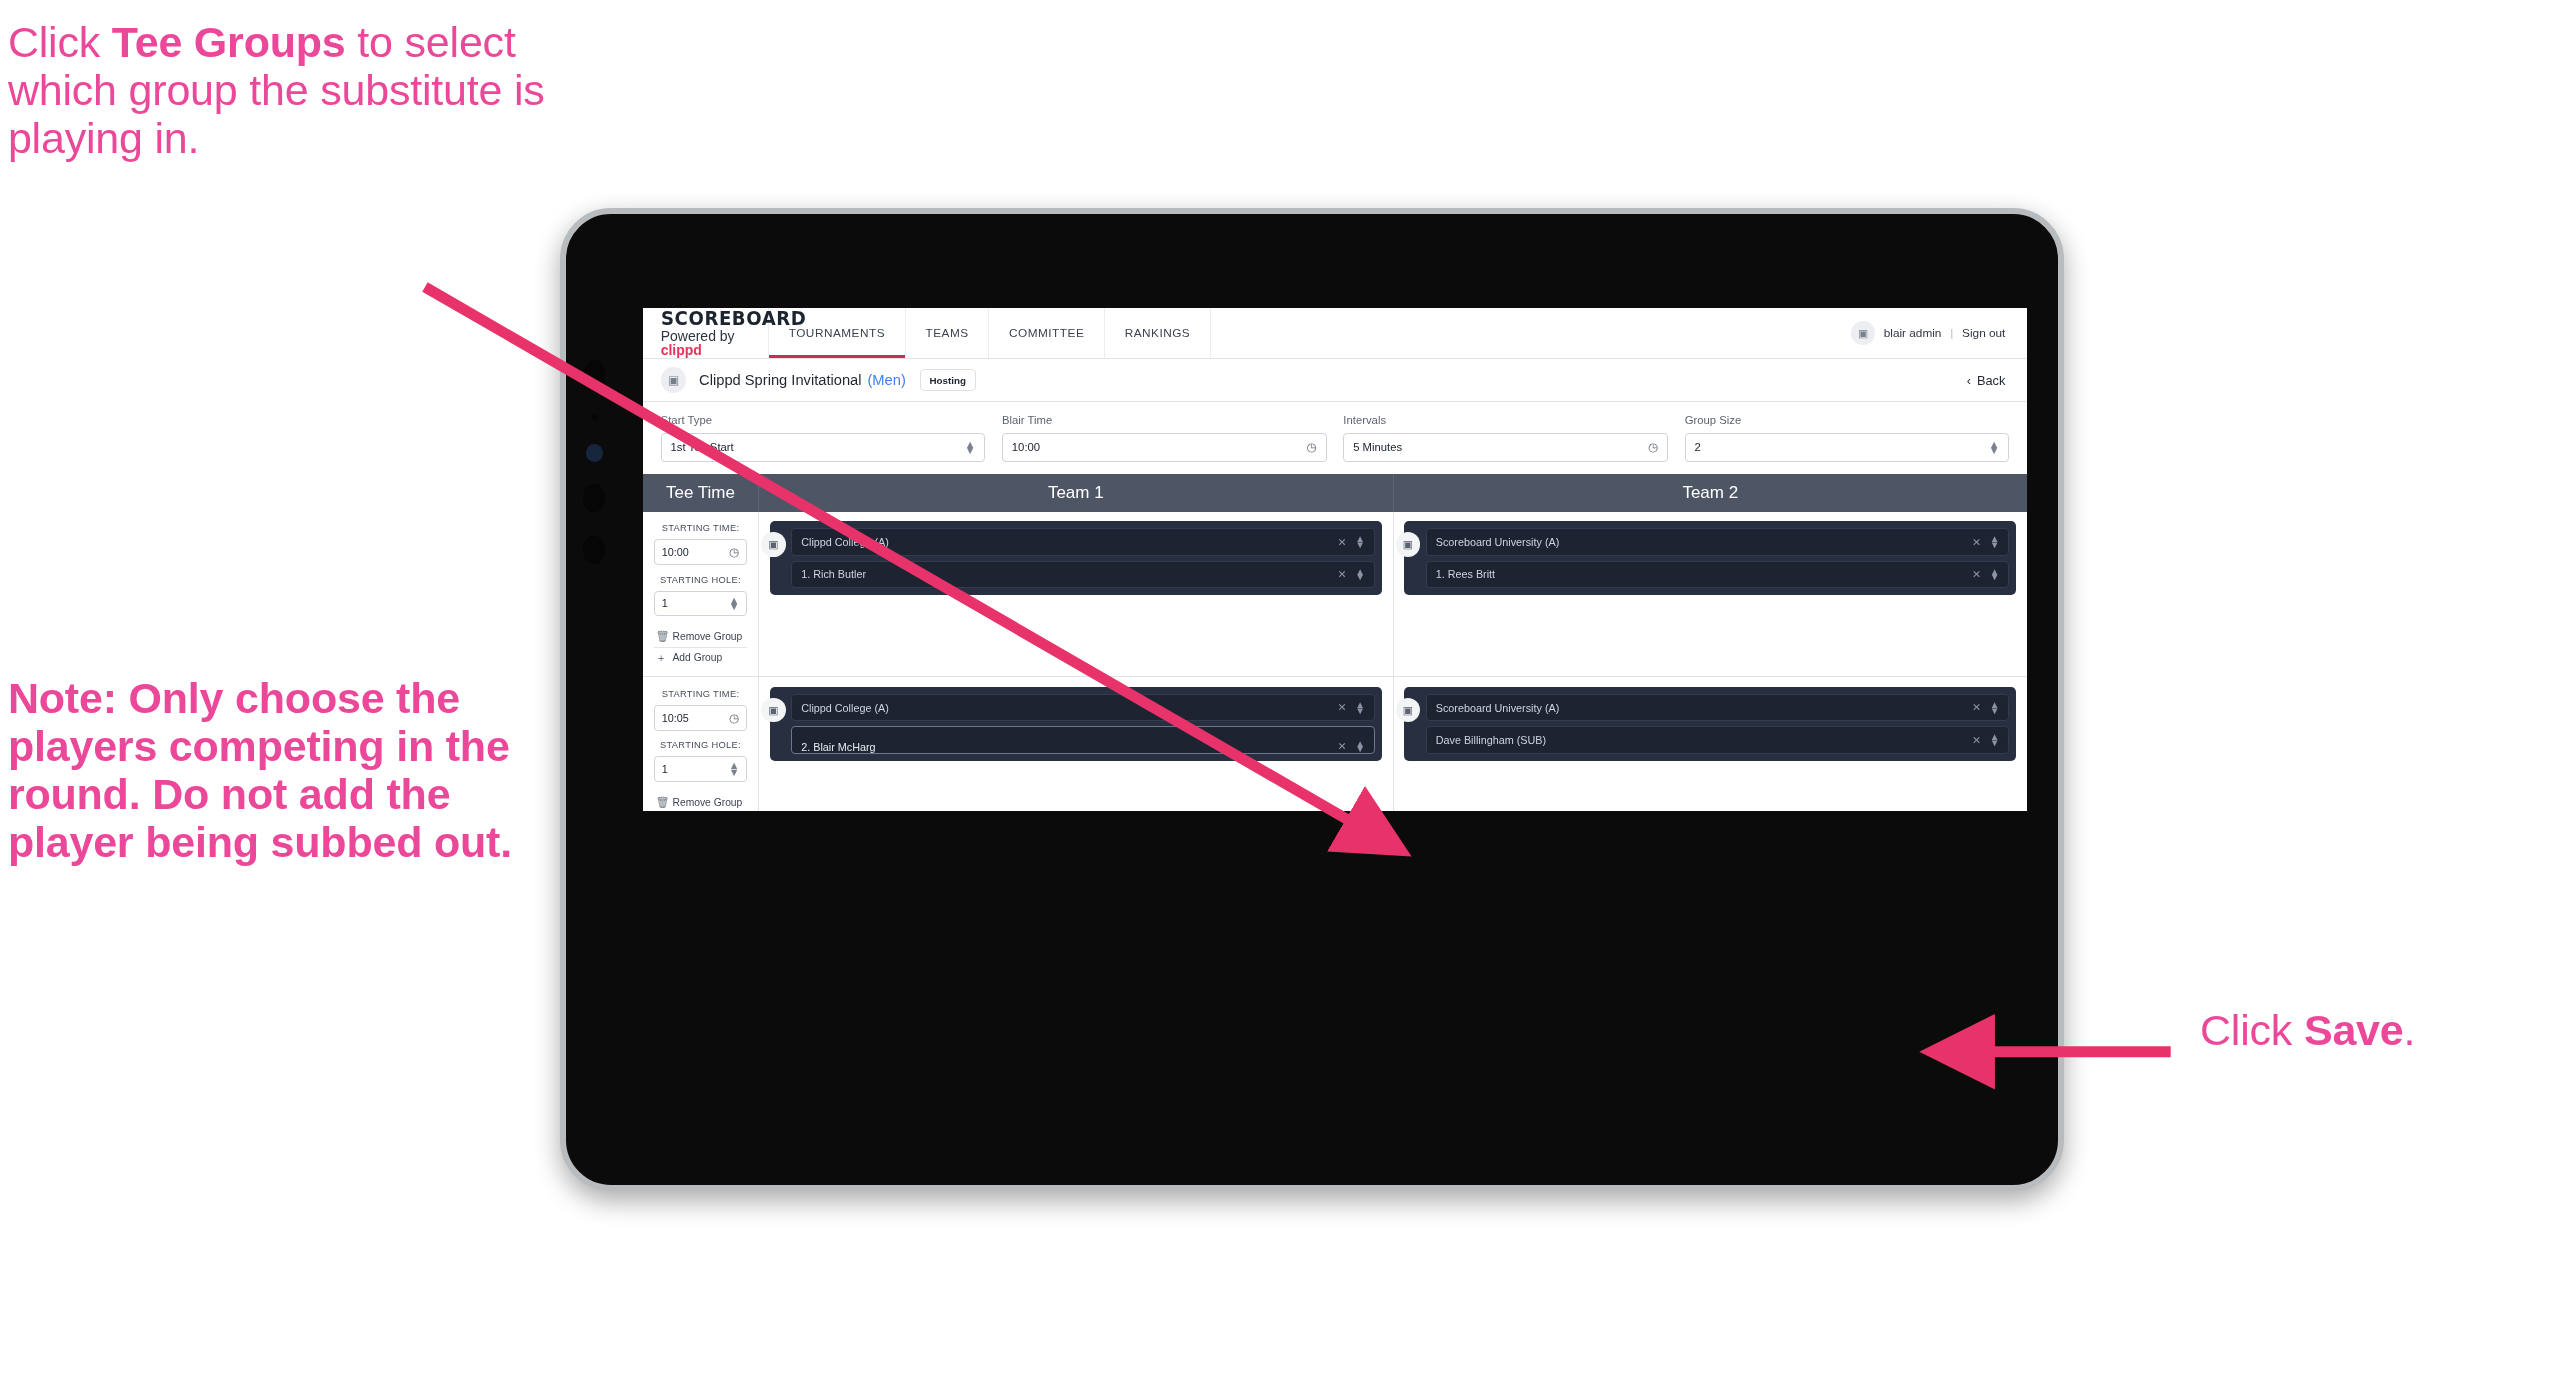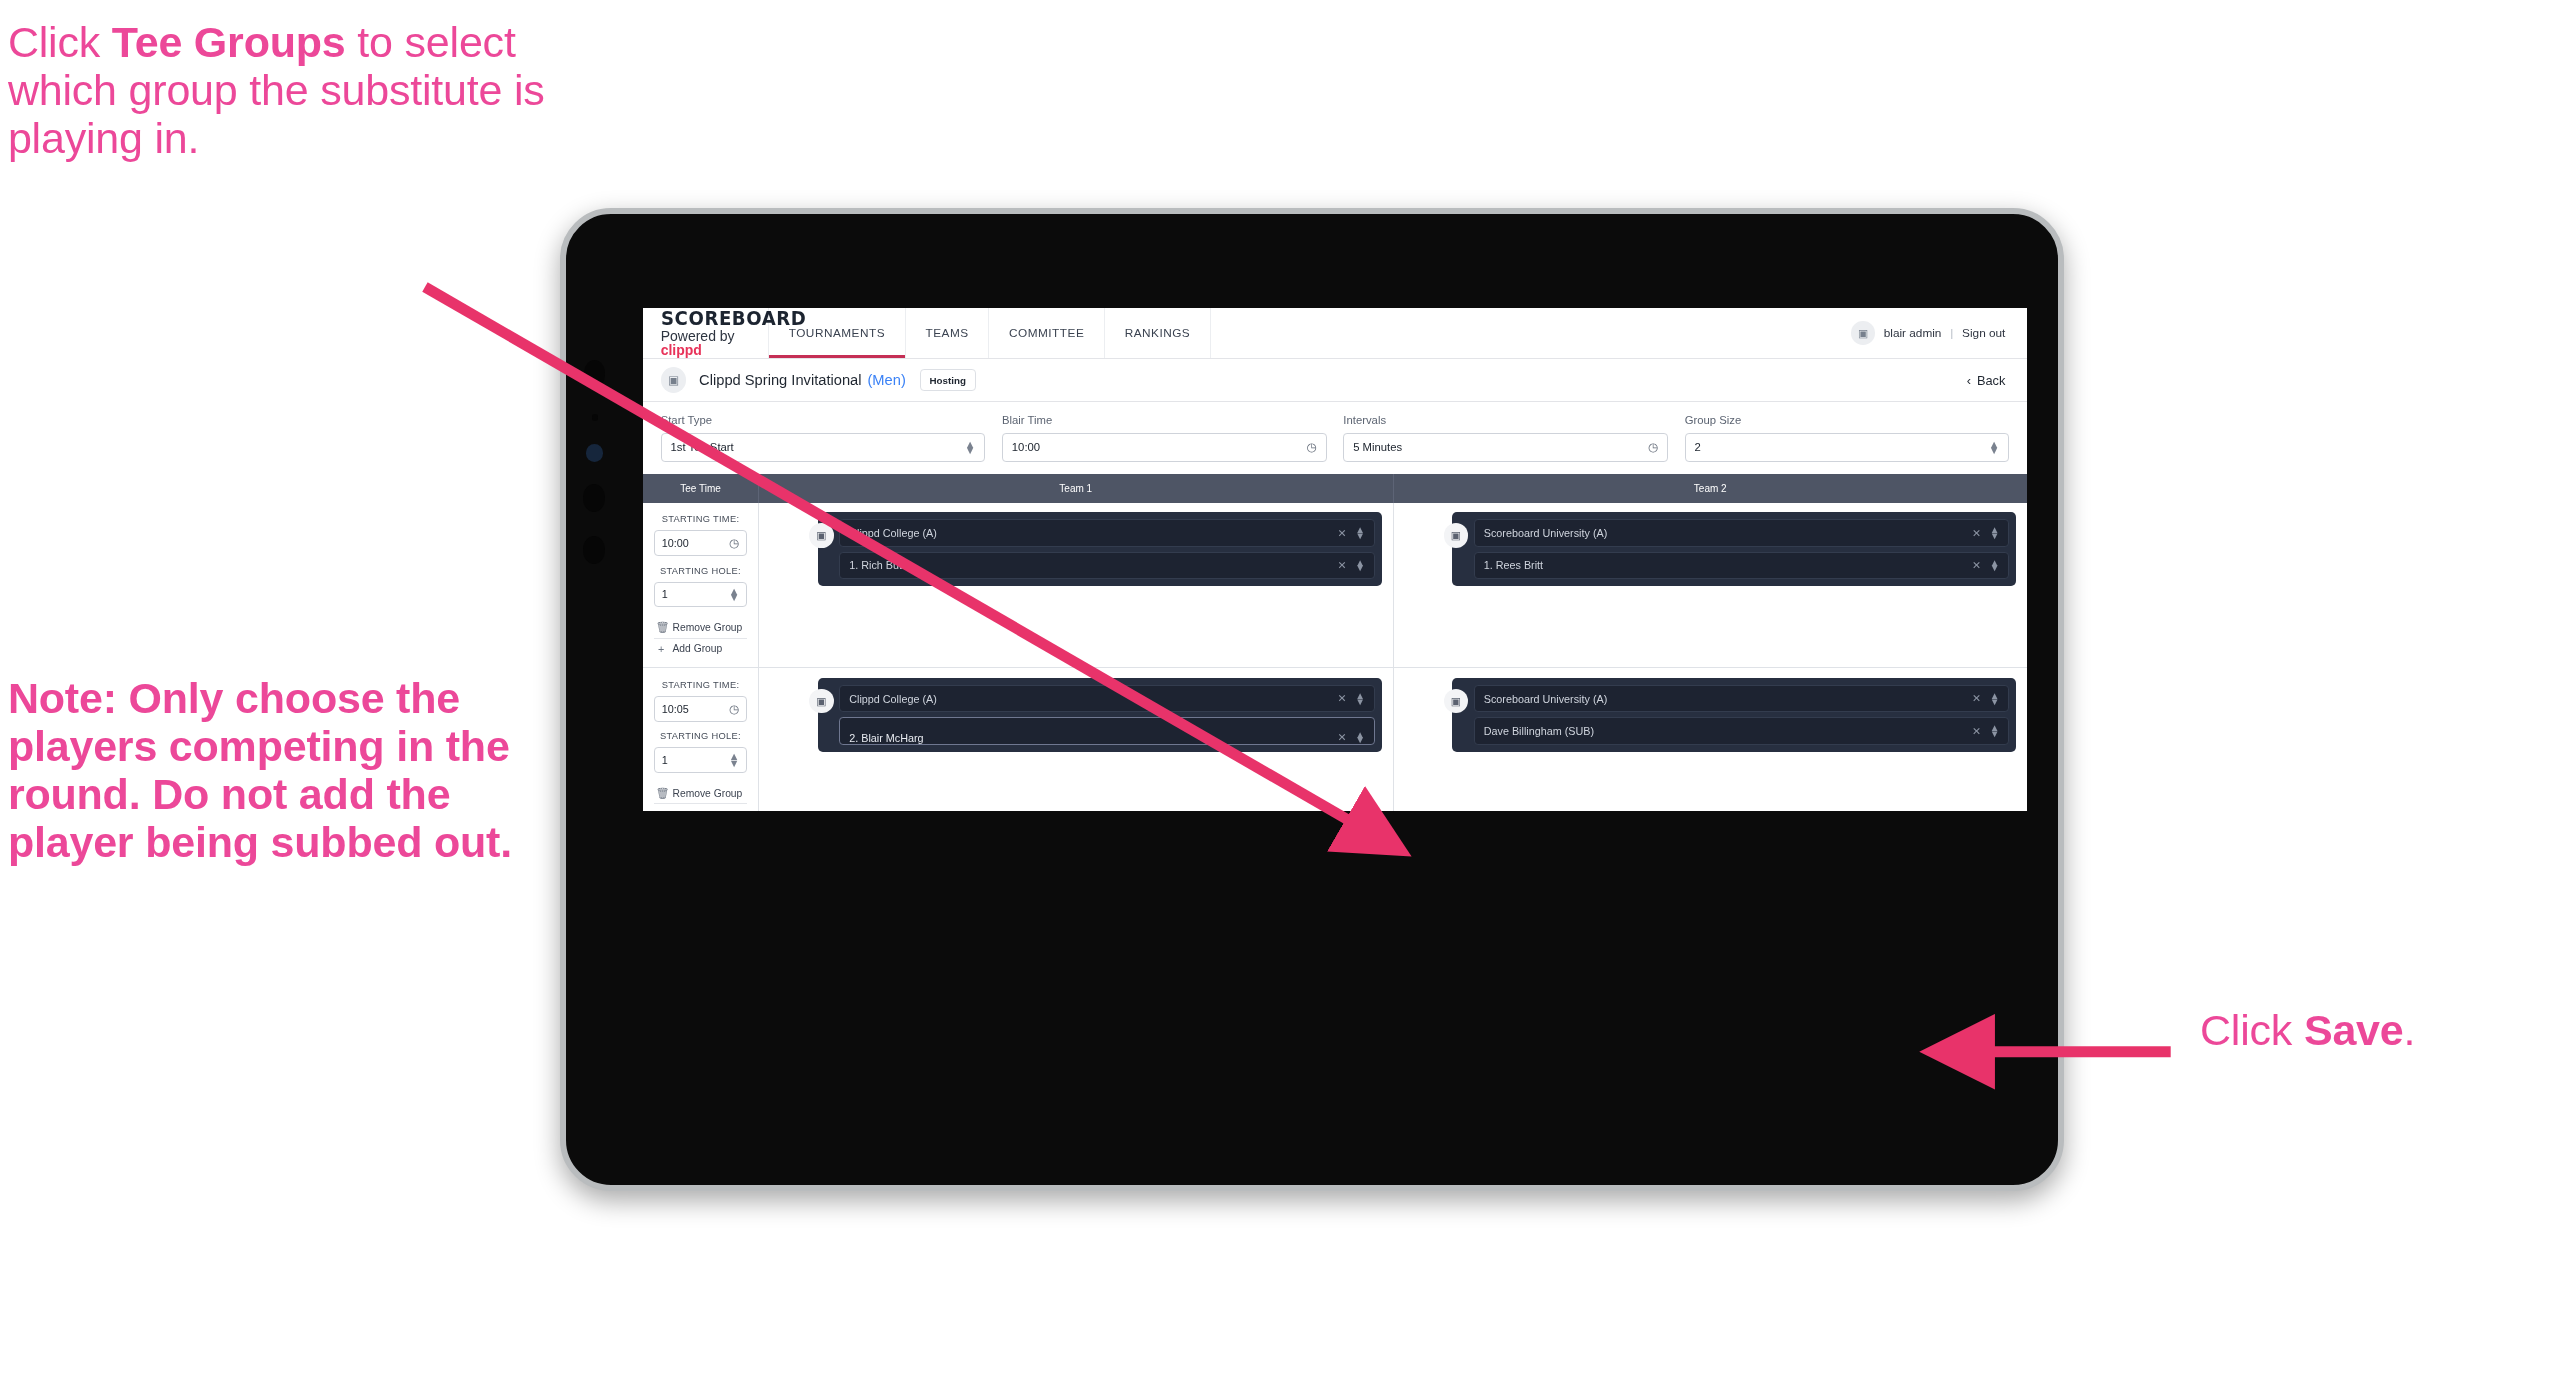--- a/index.html
+++ b/index.html
@@ -127,29 +127,29 @@
     display: flex; align-items: center; padding: 0 8.8px;
     font-size: 11.3px; color: #202731;
   }
   .field-box .val { flex: 1; }
   .field-ico { color: #666e7b; font-size: 11.8px; display: flex; align-items: center; }
   .stepper { display: flex; flex-direction: column; line-height: 0.62; font-size: 10.8px; color: #7a828f; }
 
   
   .thead { display: flex; background: #4e5565; }
   .th {
-    font-size: 10px; color: #ffffff; text-align: center;
+    font-size: 17px; color: #ffffff; text-align: center;
     padding: 8.8px 0; border-right: 1px solid #5d6476;
   }
   .th.tee { width: 116px; }
   .th.team { flex: 1; }
   .th:last-child { border-right: none; }
 
   .tbody { position: relative; height: 317px; overflow: hidden; background: #fff; }
-  .trow { display: flex; border-bottom: 1px solid #dfe2e7; gap: 48px; }
+  .trow { display: flex; border-bottom: 1px solid #dfe2e7; }
   .cell-tee {
     width: 116px; border-right: 1px solid #dfe2e7; padding: 11.8px 10.8px 8.8px;
     display: flex; flex-direction: column; align-items: stretch;
   }
   .tee-label {
     font-size: 9.3px; color: #454c58; letter-spacing: 0.3px;
     text-align: center; margin-bottom: 5.9px; font-weight: 400;
   }
   .tee-input {
     height: 25.6px; border: 1px solid #cfd3da; border-radius: 3.9px;

